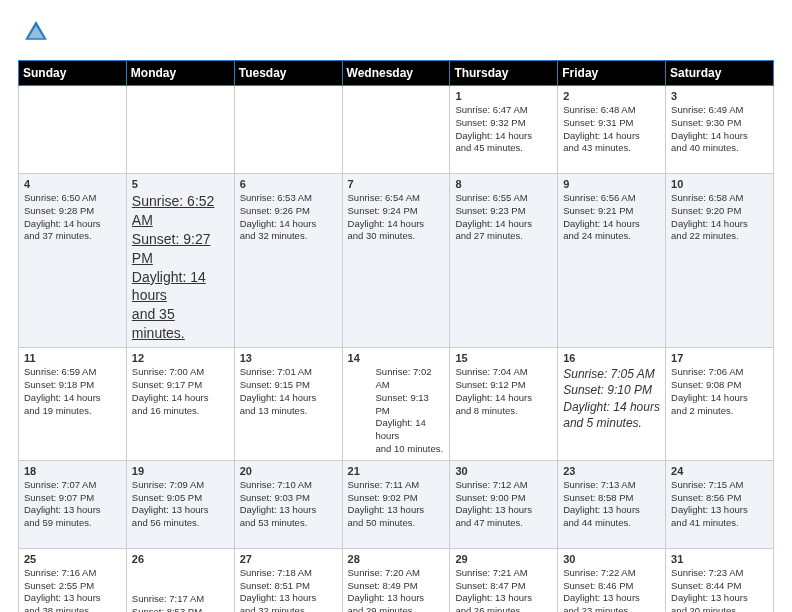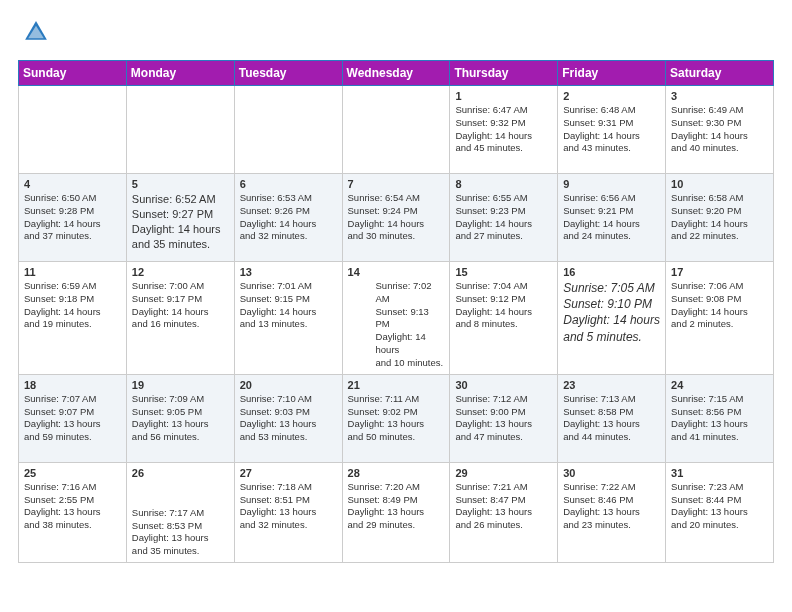--- a/index.html
+++ b/index.html
@@ -50,21 +50,21 @@
     .location {
       font-size: 14px;
       color: #555;
     }
     .calendar {
       width: 100%;
       border-collapse: collapse;
       border: 1px solid #ccc;
     }
     .calendar th {
-      background: #a21caf;
+      background: #000000;
       color: #fff;
       font-size: 12px;
       font-weight: bold;
       padding: 5px 4px;
       text-align: left;
       border: 1px solid #2a7abf;
     }
     .calendar td {
       vertical-align: top;
       border: 1px solid #ccc;
@@ -164,21 +164,21 @@
         <tr>
           <td>
             <span class="day-number">4</span>
             <div style="font-size: 9.5px; line-height: 1.35; color: rgb(51, 51, 51); white-space: pre-line;">Sunrise: 6:50 AM
 Sunset: 9:28 PM
 Daylight: 14 hours
 and 37 minutes.</div>
           </td>
           <td>
             <span class="day-number">5</span>
-            <div style="font-size: 11px; line-height: 1.35; color: rgb(51, 51, 51); white-space: pre-line;">Sunrise: 6:52 AM
+            <div style="font-size: 14px; line-height: 1.35; color: rgb(51, 51, 51); white-space: pre-line; text-decoration: underline;">Sunrise: 6:52 AM
 Sunset: 9:27 PM
 Daylight: 14 hours
 and 35 minutes.</div>
           </td>
           <td>
             <span class="day-number">6</span>
             <div style="font-size: 9.5px; line-height: 1.35; color: rgb(51, 51, 51); white-space: pre-line;">Sunrise: 6:53 AM
 Sunset: 9:26 PM
 Daylight: 14 hours
 and 32 minutes.</div>

